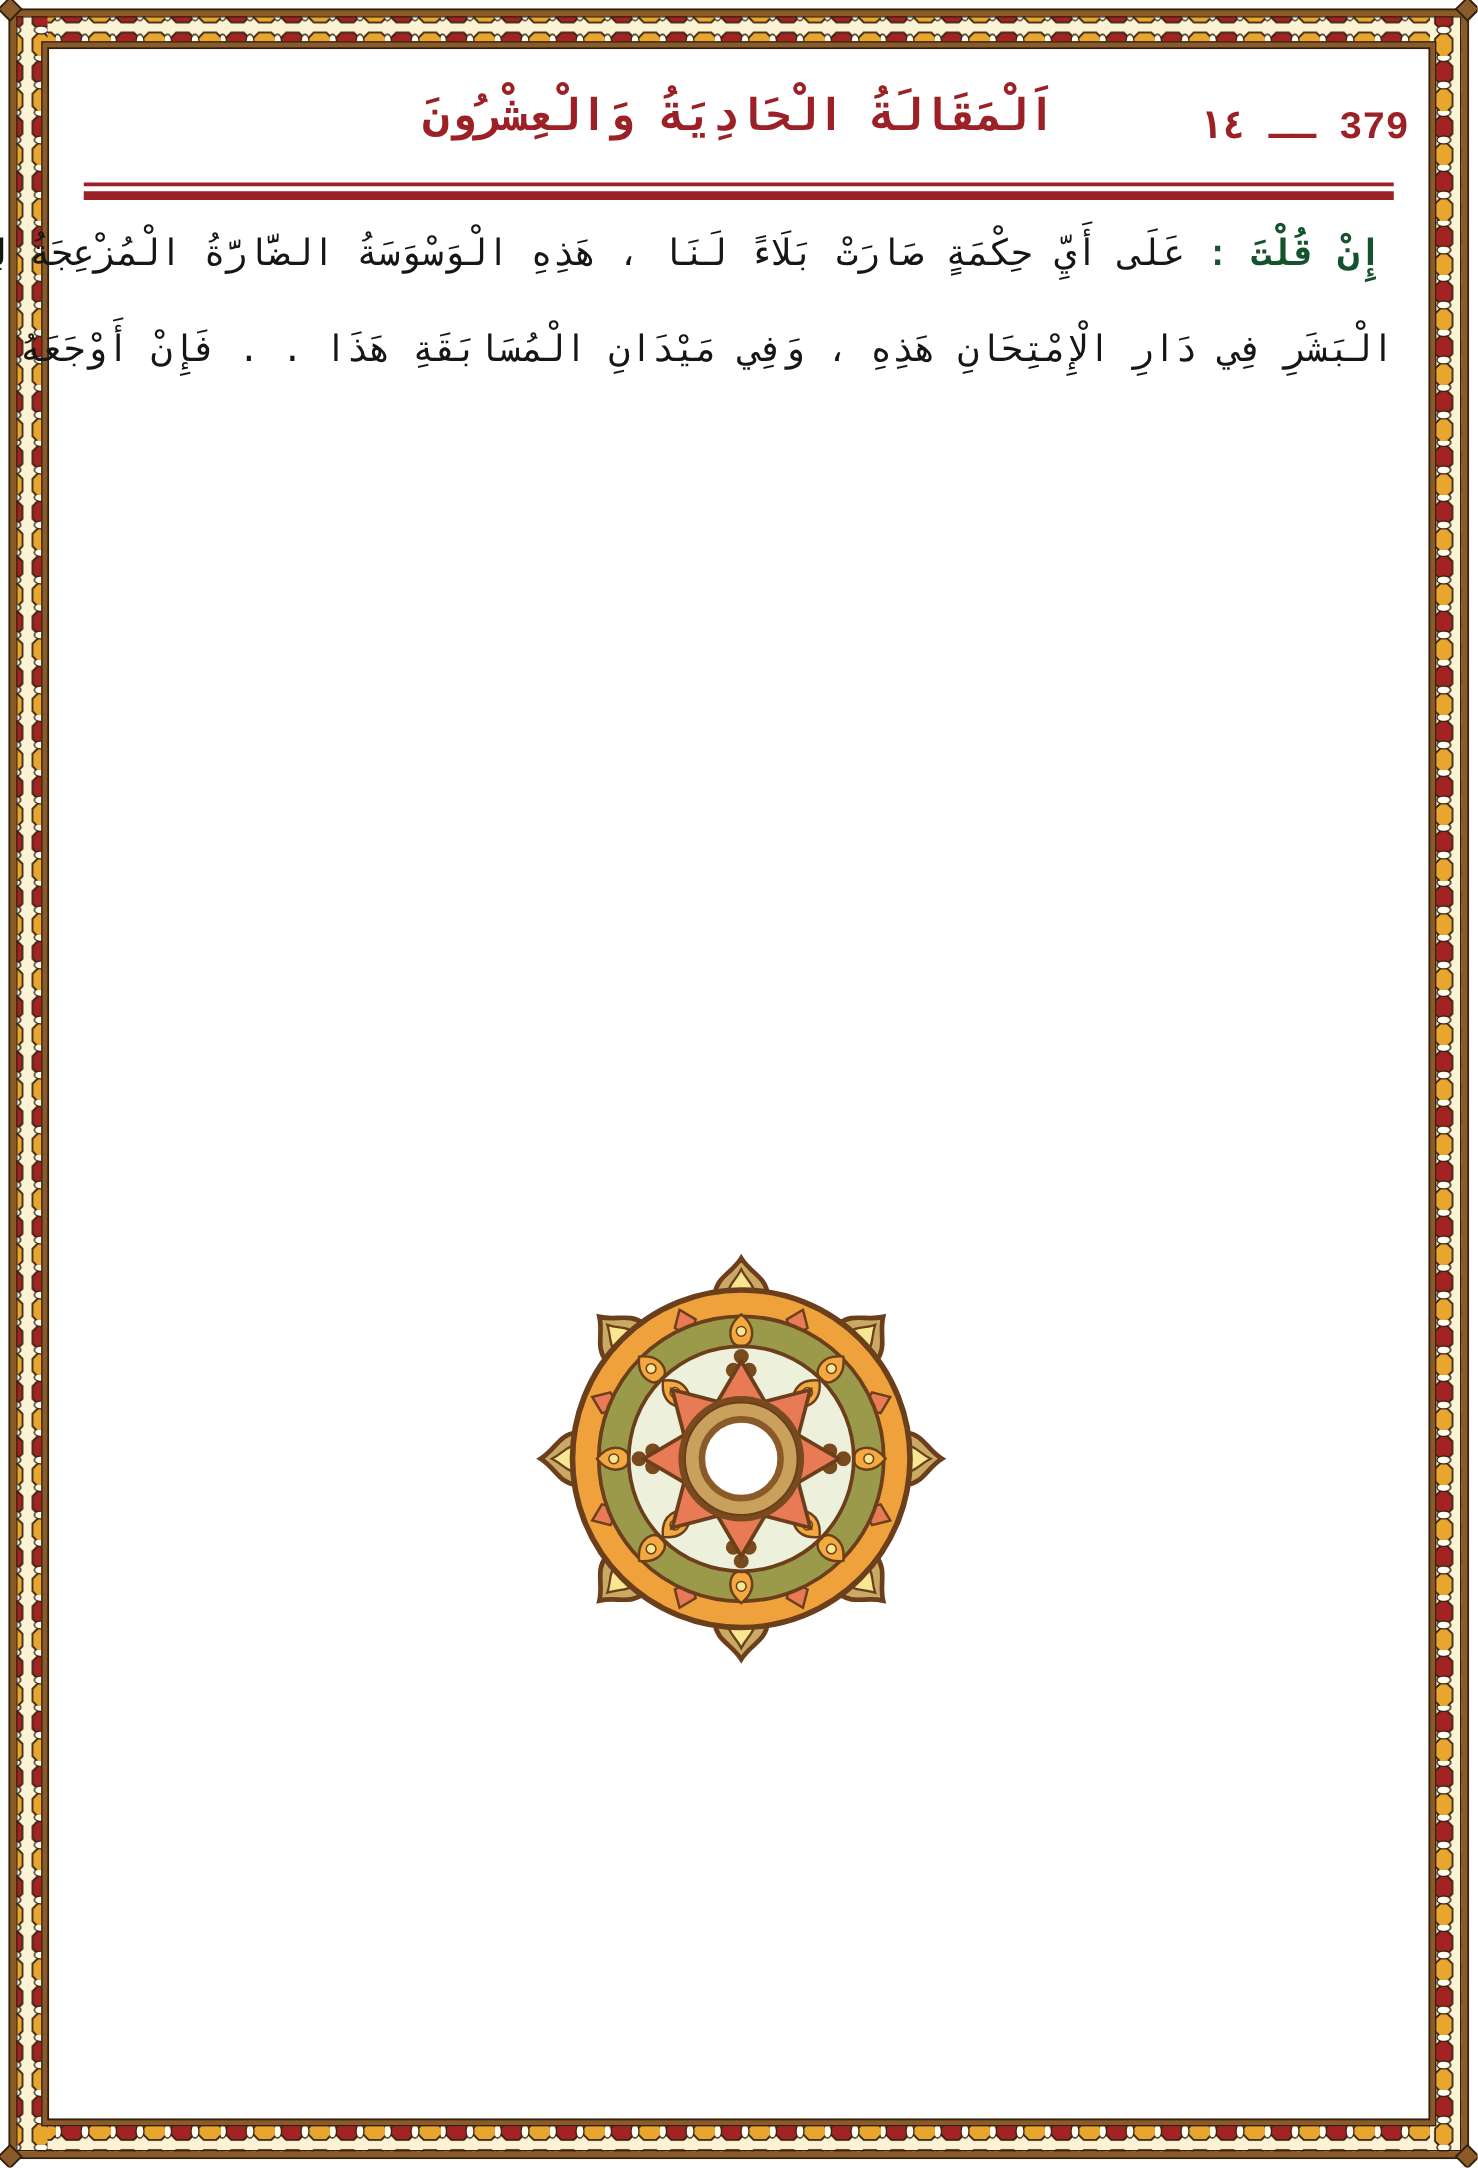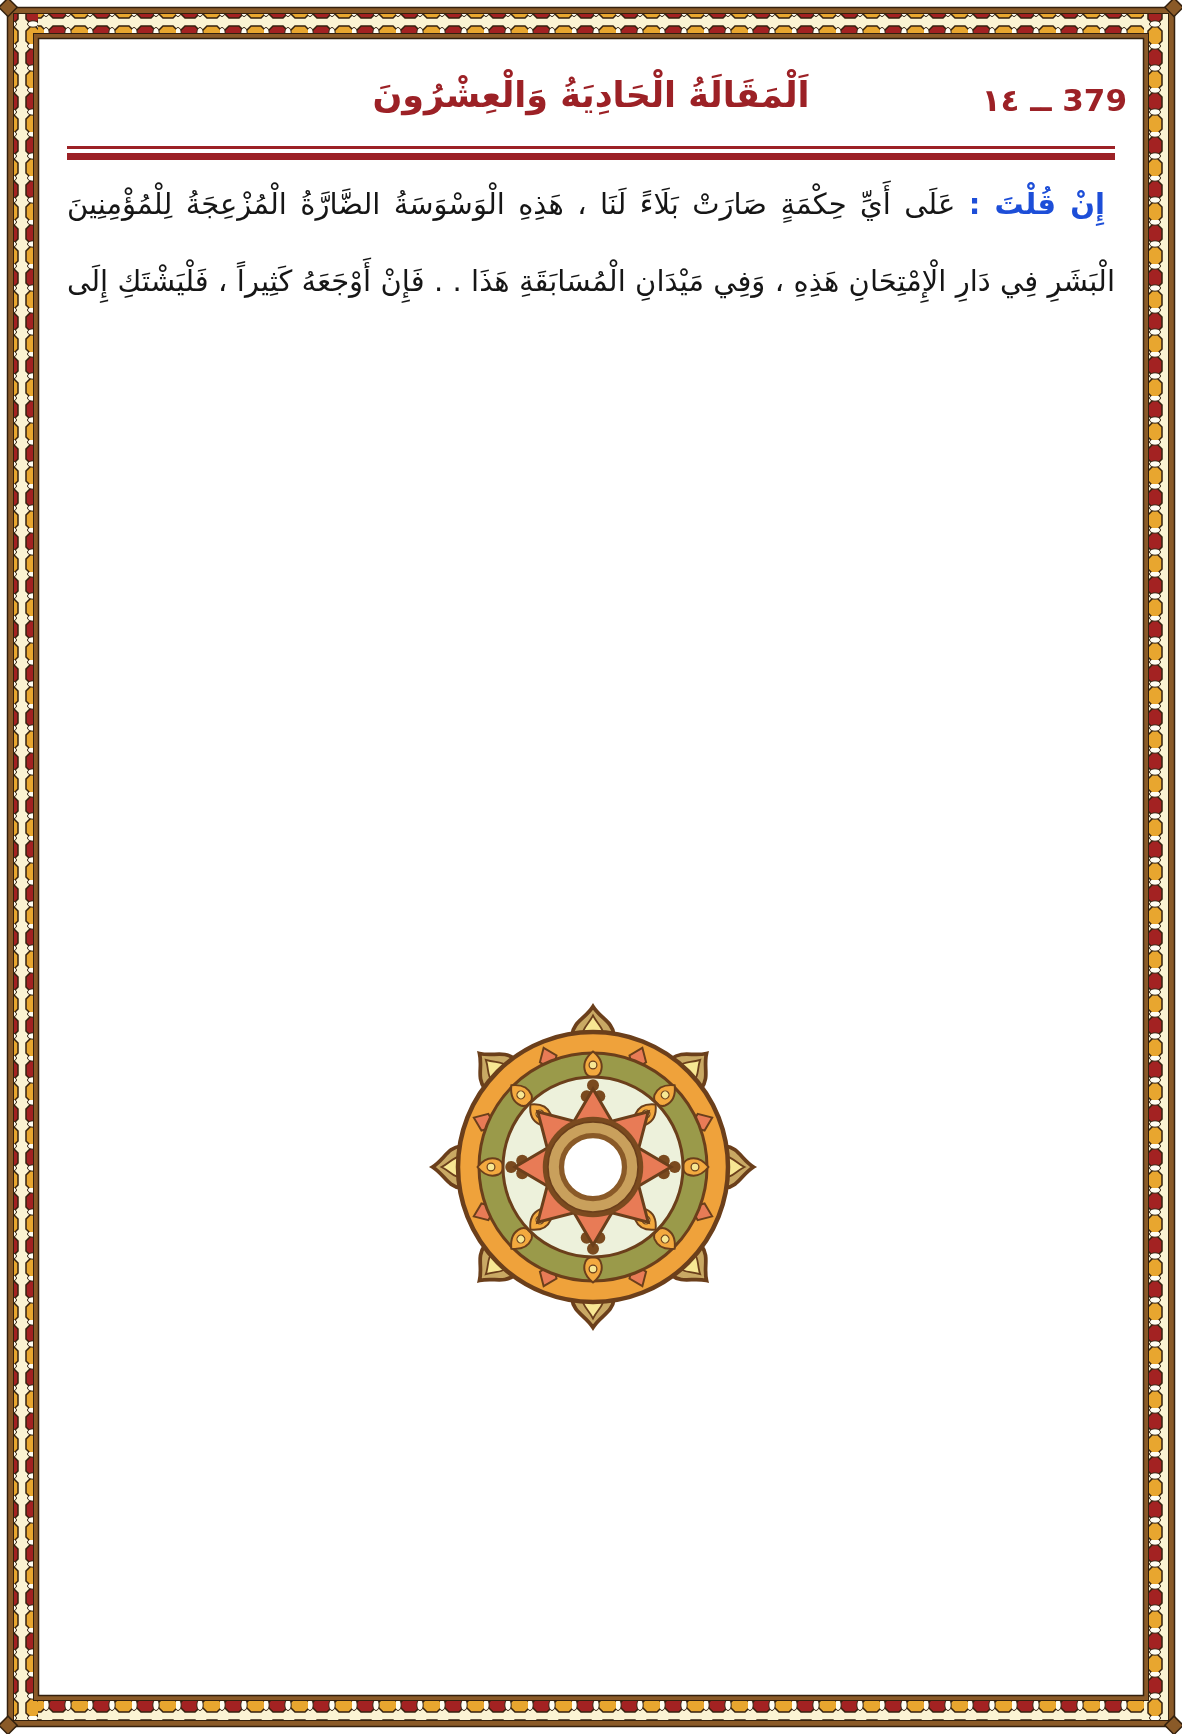--- a/index.html
+++ b/index.html
@@ -2,41 +2,41 @@
 <html lang="ar"><head>
 <meta charset="utf-8">
 <style>
   html,body{margin:0;padding:0;}
   body{
     width:1182px;height:1734px;position:relative;background:#ffffff;
     font-family:"DejaVu Sans",sans-serif;overflow:hidden;
   }
   .frame{position:absolute;left:0;top:0;width:1182px;height:1734px;pointer-events:none;}
   .content{
-    position:absolute;left:67px;top:0;width:1048px;direction:rtl;color:#161616;
+    position:absolute;left:67px;top:0;width:1048px;direction:rtl;color:#161616;font-family:Liberation Mono, monospace;
   }
   .hdr{position:relative;margin-top:56px;height:86px;}
   .title{
     text-align:center;color:#9c2126;font-weight:bold;font-size:35px;line-height:78px;
     letter-spacing:0px;
   }
   .pagenum{
     position:absolute;top:26px;right:-12px;color:#9c2126;font-weight:bold;font-size:31px;
   }
   .rule{margin-top:4px;}
   .rule .thin{height:3px;background:#9c2126;}
   .rule .thick{height:7px;background:#9c2126;margin-top:4px;}
   .bodytext{margin-top:13px;font-size:29px;line-height:63px;}
   .line{
     text-align:justify;text-align-last:justify;text-justify:inter-word;
     white-space:nowrap;
   }
   .line.first{padding-right:10px;}
   .line.last{text-align-last:right;white-space:normal;}
-  .lead{color:#1d4ed8;font-weight:bold;}
+  .lead{color:#14532d;font-weight:bold;}
   .para{margin-bottom:14px;}
   .ornament{position:absolute;left:428px;top:1002px;width:330px;height:330px;}
 </style>
 </head>
 <body>
 
 <svg class="frame" width="1182" height="1734" viewBox="0 0 1182 1734" xmlns="http://www.w3.org/2000/svg">
   <defs>
     <pattern id="chH" width="44" height="22" patternUnits="userSpaceOnUse">
       <rect width="44" height="22" fill="#fbf3d3"></rect>

